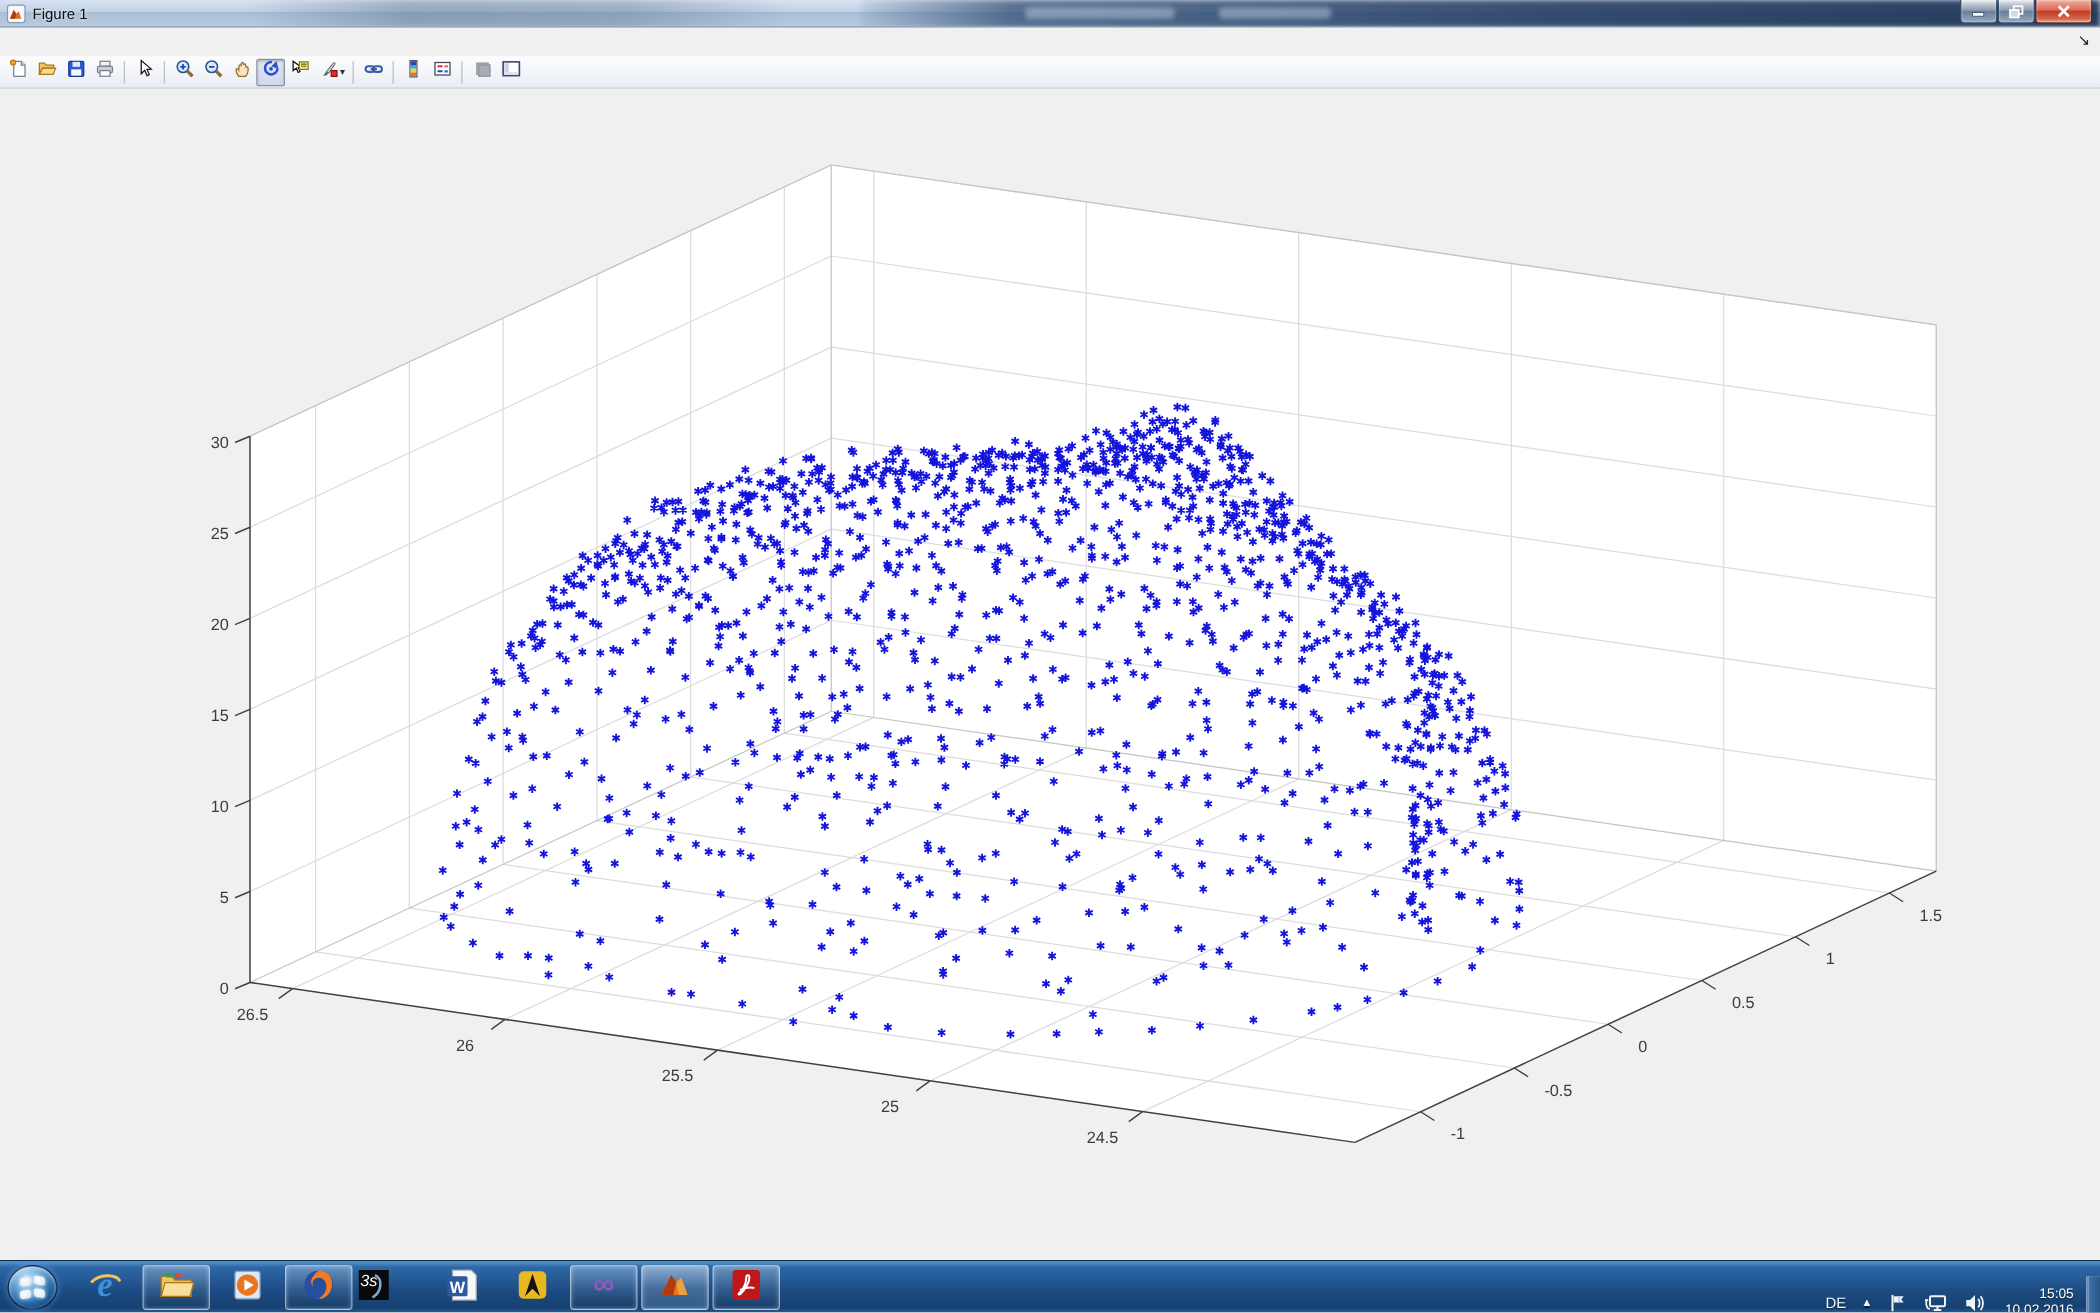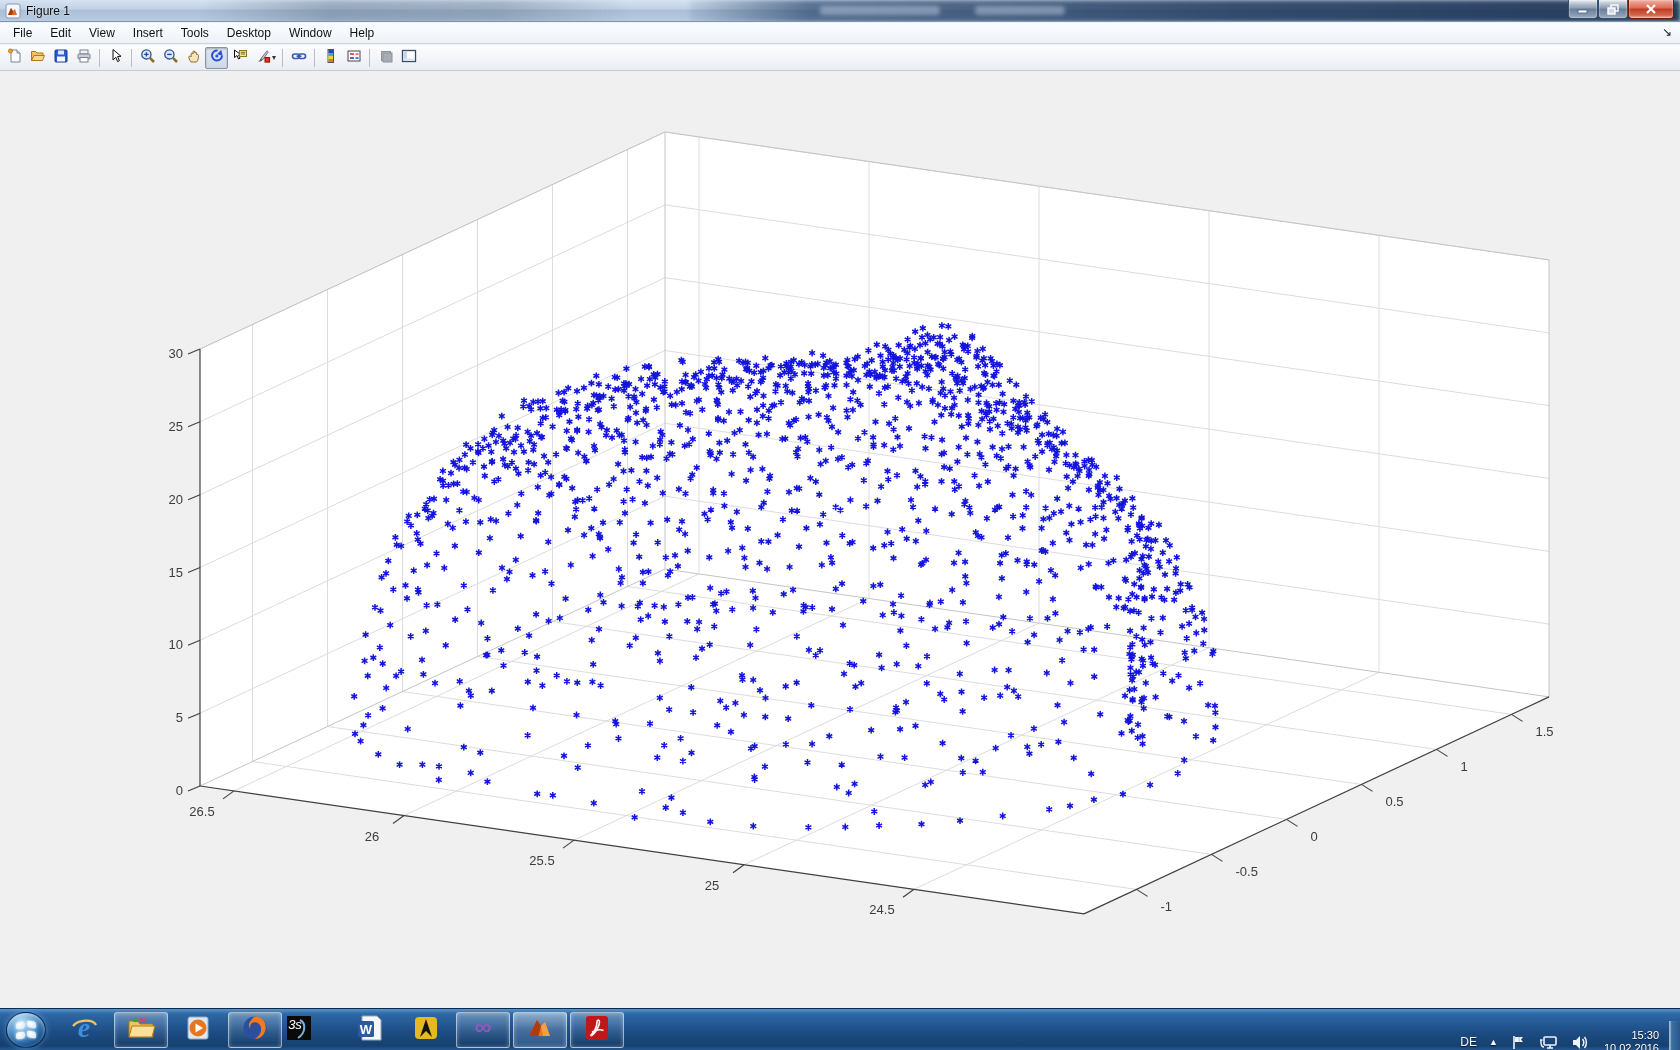--- a/index.html
+++ b/index.html
@@ -87,30 +87,20 @@
         </svg>
       </div>
       <div class="wbtn close">
         <svg width="12" height="10" viewBox="0 0 12 10">
             <path d="M2 1 L10 9 M10 1 L2 9" stroke="#fff" stroke-width="2.2"></path>
           </svg>
       </div>
     </div>
   </div>
 
-  <div id="menubar">
-      <div class="menu-item">File</div>
-      <div class="menu-item">Edit</div>
-      <div class="menu-item">View</div>
-      <div class="menu-item">Insert</div>
-      <div class="menu-item">Tools</div>
-      <div class="menu-item">Desktop</div>
-      <div class="menu-item">Window</div>
-      <div class="menu-item">Help</div>
-    </div>
   <div id="dockarrow" style="position:absolute;top:25px;right:8px;font-size:12px;color:#222;z-index:5;">↘</div>
 
   <div id="toolbar">
       <div class="tbtn">
         <span><svg width="16" height="16" viewBox="0 0 16 16">
             <path d="M4 2 h6 l3 3 v9 H4 Z" fill="#fff" stroke="#7a828f"></path>
             <path d="M10 2 v3 h3" fill="#dde4ee" stroke="#7a828f"></path>
             <circle cx="3.5" cy="3" r="2" fill="#f4a428" stroke="#c57a10"></circle>
           </svg></span>
       </div>
@@ -1904,20 +1894,20 @@
             <path d="M2 10 V6 M1 6 H3.6 M2.3 10 C2.3 12 3.5 13 5 13" stroke="#eef4fa" stroke-width="1.4" fill="none"></path>
           </svg>
       </span>
       <span class="trayitem">
         <svg width="19" height="17" viewBox="0 0 19 17">
             <path d="M2 6 H5 L9 2 V15 L5 11 H2 Z" fill="#eef4fa"></path>
             <path d="M11.5 5 C13 7 13 10 11.5 12 M13.5 3 C16 6 16 11 13.5 14" stroke="#eef4fa" stroke-width="1.5" fill="none"></path>
           </svg>
       </span>
       <div id="clock">
-        <div>15:30</div>
+        <div>15:05</div>
         <div>10.02.2016</div>
       </div>
       <div id="showdesktop"></div>
     </div>
   </div>
 
 </div>
 
 </body></html>

